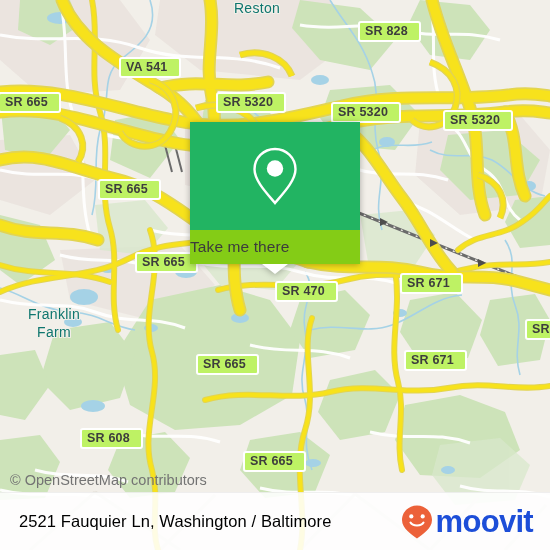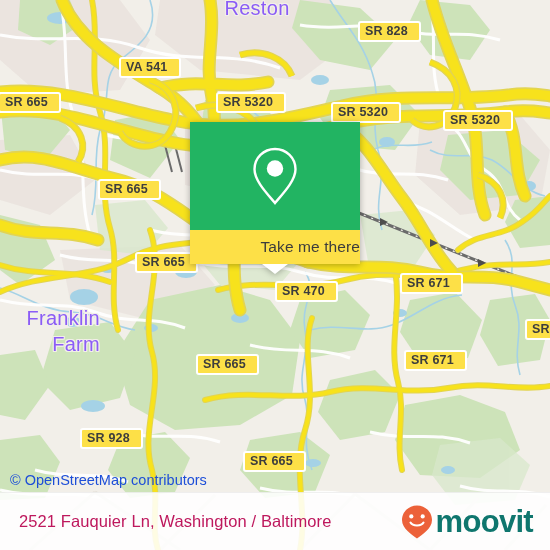--- a/index.html
+++ b/index.html
@@ -18,37 +18,37 @@
   
   #map-canvas {
     position: absolute;
     left: 0; top: 0;
     width: 550px; height: 550px;
     display: block;
   }
   
   .place-label {
     position: absolute;
-    color: #8b5cf6;
-    font-size: 20px;
+    color: #0f766e;
+    font-size: 14px;
     letter-spacing: 0.3px;
     white-space: pre;
     text-align: center;
     line-height: 17px;
     text-shadow:
       1px 0 0 #f2efe9, -1px 0 0 #f2efe9,
       0 1px 0 #f2efe9, 0 -1px 0 #f2efe9,
       1px 1px 0 #f2efe9, -1px -1px 0 #f2efe9,
       1px -1px 0 #f2efe9, -1px 1px 0 #f2efe9;
     pointer-events: none;
   }
   
   .shield {
     position: absolute;
-    background: #fde047;
+    background: #bef264;
     border: 2px solid #ffffff;
     border-radius: 3px;
     color: #3d3d3d;
     font-size: 12.5px;
     font-weight: bold;
     letter-spacing: 0.2px;
     padding: 2px 11px 3px 5px;
     line-height: 12px;
     white-space: nowrap;
     box-sizing: border-box;
@@ -63,24 +63,24 @@
   }
   #tooltip-head {
     height: 108px;
     background: #22b462;
     display: flex;
     align-items: center;
     justify-content: center;
   }
   #tooltip-body {
     height: 34px;
-    background: #fde047;
+    background: #84cc16;
     display: flex;
     align-items: center;
-    justify-content: flex-end;
+    justify-content: flex-start;
   }
   #tooltip-label {
     color: #3c3c3c;
     font-size: 15.5px;
     letter-spacing: 0.1px;
   }
   #tooltip-pointer {
     position: absolute;
     left: 50%;
     margin-left: -13px;
@@ -89,53 +89,53 @@
     border-left: 13px solid transparent;
     border-right: 13px solid transparent;
     border-top: 10px solid #ffffff;
   }
   
   #attribution {
     position: absolute;
     left: 10px;
     top: 472px;
     font-size: 14.5px;
-    color: #1d4ed8;
+    color: #737373;
     white-space: nowrap;
   }
   
   #bottom-bar {
     position: absolute;
     left: 0;
     bottom: 0;
     width: 550px;
     height: 58px;
     background: rgba(255,255,255,0.88);
     border-top: 1px solid rgba(0,0,0,0.06);
     display: flex;
     align-items: center;
     justify-content: space-between;
     box-sizing: border-box;
     padding: 0 17px 0 19px;
   }
   #address-text {
     font-size: 16.5px;
-    color: #be185d;
+    color: #000000;
     letter-spacing: 0.1px;
     white-space: nowrap;
   }
   #brand-logo {
     display: flex;
     align-items: center;
     gap: 2px;
   }
   #brand-wordmark {
     font-size: 31px;
     font-weight: bold;
-    color: #0f766e;
+    color: #1d4ed8;
     letter-spacing: -0.7px;
     line-height: 31px;
   }
 </style>
 </head>
 <body>
 
 <div id="root">
 
   <svg id="map-canvas" viewBox="0 0 550 550" xmlns="http://www.w3.org/2000/svg">
@@ -348,37 +348,37 @@
         <polygon points="330,198 338,202 330,206"></polygon>
         <polygon points="380,218 388,222 380,226"></polygon>
         <polygon points="430,239 438,243 430,247"></polygon>
         <polygon points="478,259 486,263 478,267"></polygon>
       </g>
     </g>
   </svg>
 
   <div class="place-label" style="left:222px; top:0px; width:70px;">Reston</div>
 
-  <div class="place-label" style="left:8px; top:305px; width:92px; line-height:26px;text-align:right;">Franklin
+  <div class="place-label" style="left:8px; top:305px; width:92px; line-height:18px;">Franklin
 Farm</div>
 
   <div class="shield" style="left:358px; top:21px;">SR 828</div>
   <div class="shield" style="left:119px; top:57px;">VA 541</div>
   <div class="shield" style="left:-2px; top:92px;">SR 665</div>
   <div class="shield" style="left:216px; top:92px;">SR 5320</div>
   <div class="shield" style="left:331px; top:102px;">SR 5320</div>
   <div class="shield" style="left:443px; top:110px;">SR 5320</div>
   <div class="shield" style="left:98px; top:179px;">SR 665</div>
   <div class="shield" style="left:135px; top:252px;">SR 665</div>
   <div class="shield" style="left:275px; top:281px;">SR 470</div>
   <div class="shield" style="left:400px; top:273px;">SR 671</div>
   <div class="shield" style="left:525px; top:319px;">SR</div>
   <div class="shield" style="left:196px; top:354px;">SR 665</div>
   <div class="shield" style="left:404px; top:350px;">SR 671</div>
-  <div class="shield" style="left:80px; top:428px;">SR 928</div>
+  <div class="shield" style="left:80px; top:428px;">SR 608</div>
   <div class="shield" style="left:243px; top:451px;">SR 665</div>
 
   <div id="tooltip">
     <div id="tooltip-head">
       <svg width="52" height="62" viewBox="0 0 52 62">
         <path d="M26 4 C14.5 4 5.5 13 5.5 24.3 C5.5 36.5 20 50.5 26 58
                  C32 50.5 46.5 36.5 46.5 24.3 C46.5 13 37.5 4 26 4 Z" fill="none" stroke="#ffffff" stroke-width="2.4"></path>
         <circle cx="26" cy="23.5" r="8.2" fill="#ffffff"></circle>
       </svg>
     </div>

